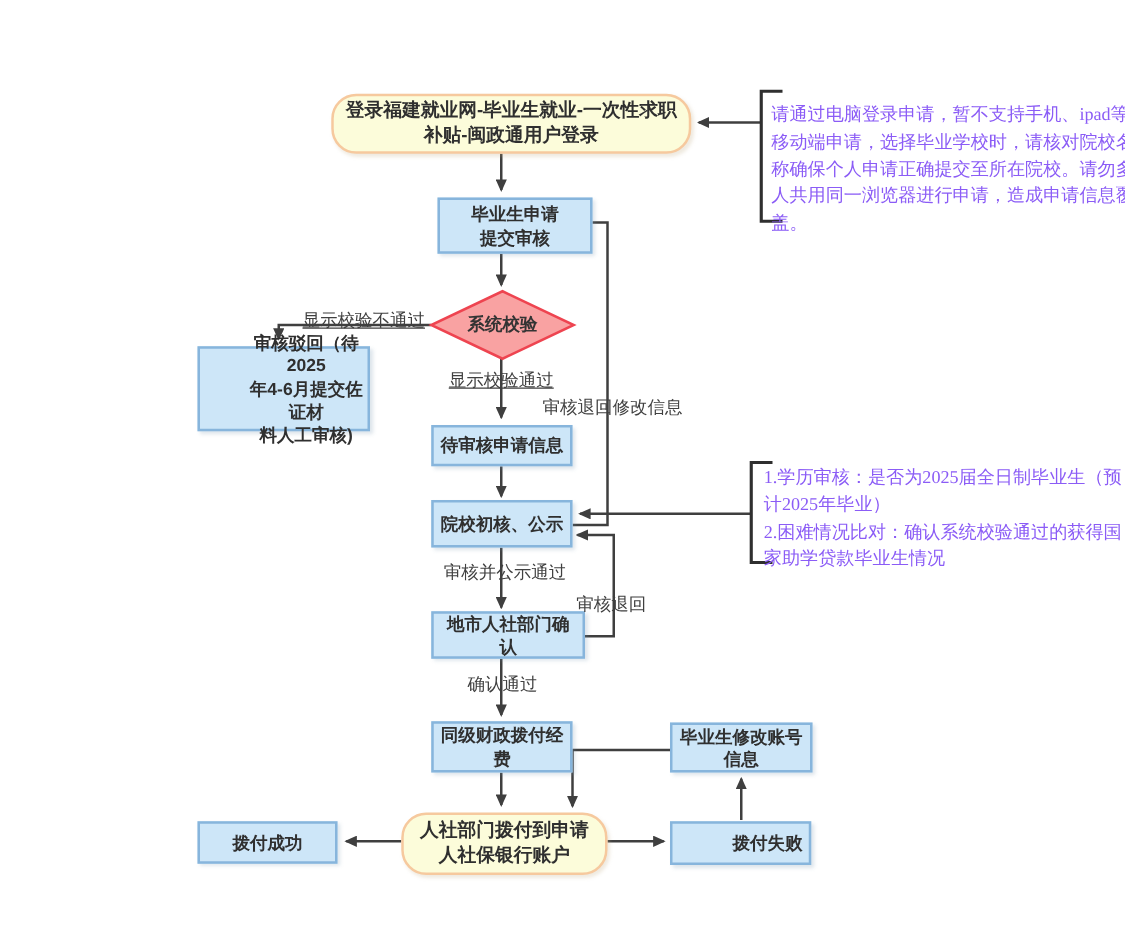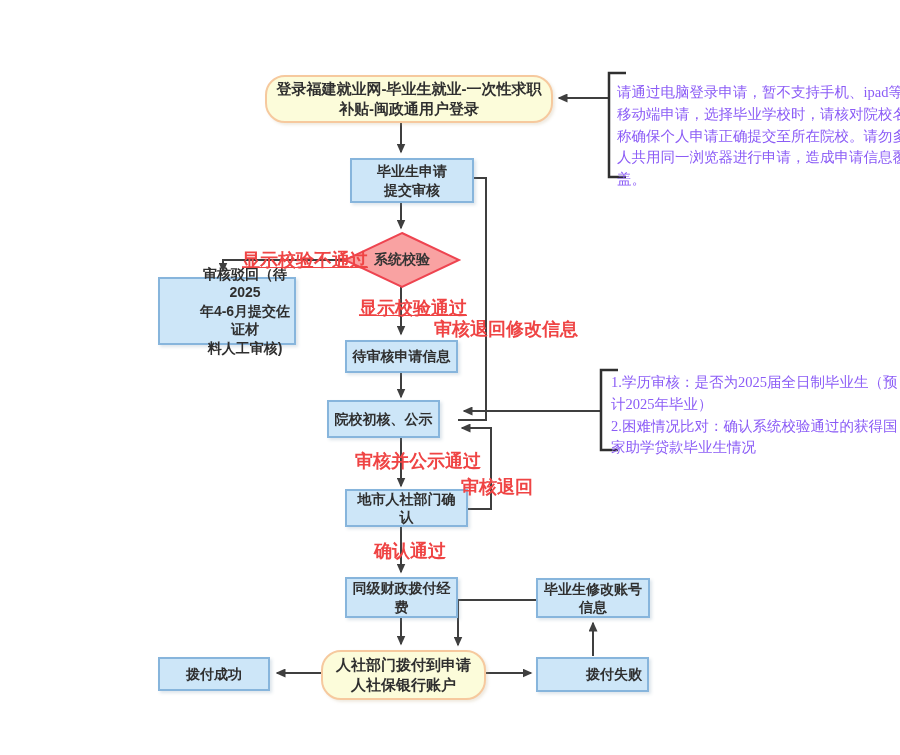--- a/index.html
+++ b/index.html
@@ -19,21 +19,21 @@
     box-shadow:2px 2px 3px rgba(120,150,175,0.25);
   }
   .yellow{
     background:#fcfcda;border:2.5px solid #f6c99e;border-radius:20px;font-size:15px;
     box-shadow:2px 2px 3px rgba(190,170,130,0.25);
   }
   .diamond-label{
     position:absolute;z-index:2;text-align:center;font-weight:bold;color:#343434;font-size:14px;
   }
   .edge-label{
-    position:absolute;z-index:3;color:#ef4444;font-weight:bold;font-size:18px;white-space:nowrap;
+    position:absolute;z-index:3;color:#404040;font-weight:normal;font-size:14px;white-space:nowrap;
   }
   .edge-label.u{text-decoration:underline;}
   .note{
     position:absolute;z-index:2;color:#8b5cf6;
     font-family:"Liberation Serif","DejaVu Serif",serif;font-size:14.5px;line-height:1.5;
   }
   .note p{margin:0;}
 </style>
 </head>
 <body>
@@ -84,21 +84,21 @@
 提交审核</div>
 
   <div class="diamond-label" style="left:317px;top:251px;width:114px;">系统校验</div>
 
   <div class="node blue" style="left:130px;top:277px;width:138px;height:68px;padding-left:36px;">审核驳回（待2025
 年4-6月提交佐证材
 料人工审核)</div>
 
   <div class="node blue" style="left:317px;top:340px;width:113px;height:33px;">待审核申请信息</div>
 
-  <div class="node blue" style="left:299px;top:400px;width:113px;height:38px;">院校初核、公示</div>
+  <div class="node blue" style="left:317px;top:400px;width:113px;height:38px;">院校初核、公示</div>
 
   <div class="node blue" style="left:317px;top:489px;width:123px;height:38px;">地市人社部门确
 认</div>
 
   <div class="node blue" style="left:317px;top:577px;width:113px;height:41px;">同级财政拨付经
 费</div>
 
   <div class="node yellow" style="left:293px;top:650px;width:165px;height:50px;">人社部门拨付到申请
 人社保银行账户</div>
 

